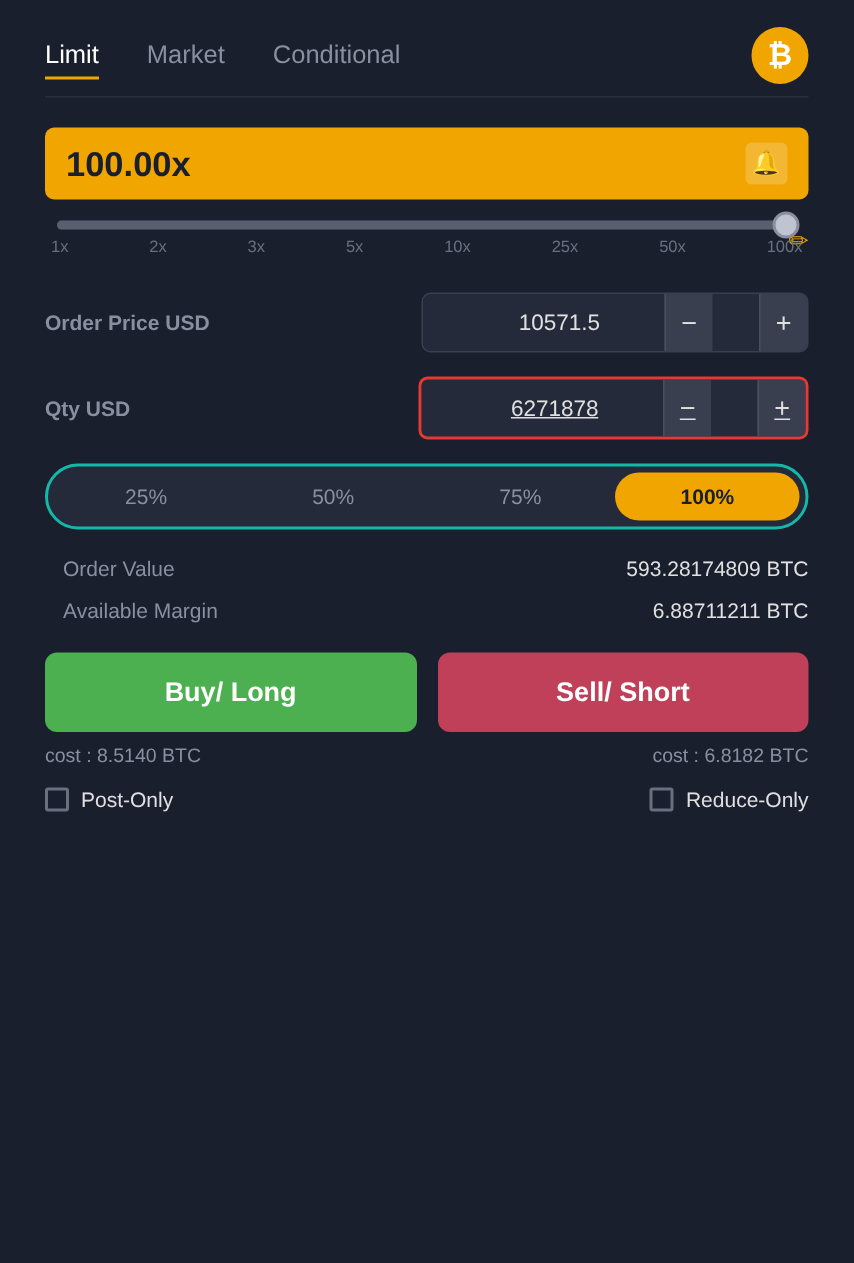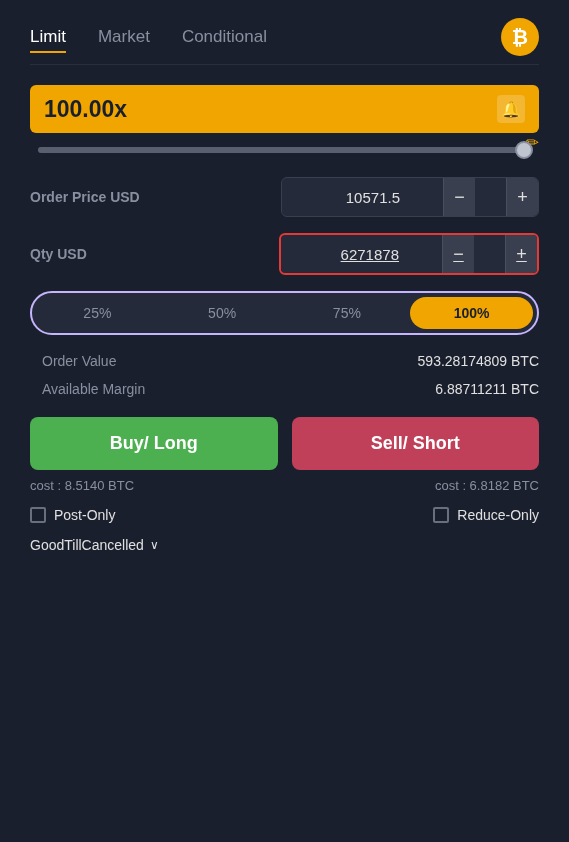--- a/index.html
+++ b/index.html
@@ -193,21 +193,21 @@
     .pct-row {
       display: flex;
       align-items: center;
       background: #252a3a;
       border-radius: 24px;
       padding: 4px;
       margin-bottom: 18px;
       gap: 2px;
     }
     .pct-row.highlighted {
-      border: 2px solid #c4b5fd;
+      border: 2px solid #14b8a6;
     }
     .pct-btn {
       flex: 1;
       padding: 8px 0;
       border-radius: 20px;
       border: none;
       background: transparent;
       color: #8a8fa0;
       font-size: 14px;
       cursor: pointer;
@@ -334,20 +334,30 @@
   <div class="leverage-bar-container">
     <span class="leverage-value">100.00x</span>
     <div class="bell-icon">🔔</div>
   </div>
 
   <div class="slider-container">
     <div class="slider-track">
       <div class="slider-fill"></div>
       <div class="slider-thumb"></div>
     </div>
+    <div class="slider-ticks">
+      <span class="slider-tick">1x</span>
+      <span class="slider-tick">2x</span>
+      <span class="slider-tick">3x</span>
+      <span class="slider-tick">5x</span>
+      <span class="slider-tick">10x</span>
+      <span class="slider-tick">25x</span>
+      <span class="slider-tick">50x</span>
+      <span class="slider-tick">100x</span>
+    </div>
     <span class="edit-icon">✏</span>
   </div>
 
   <div class="form-row">
     <div class="form-label">
       <span>Order Price</span> <span>USD</span>
     </div>
     <div class="input-group">
       <input class="input-value" type="text" value="10571.5" style="">
       <button class="input-btn">−</button>
@@ -397,18 +407,14 @@
     <div class="checkbox-item">
       <div class="checkbox-box"></div>
       <span class="checkbox-label">Post-Only</span>
     </div>
     <div class="checkbox-item">
       <div class="checkbox-box"></div>
       <span class="checkbox-label">Reduce-Only</span>
     </div>
   </div>
 
-  <div class="dropdown-row">
-    <span class="dropdown-label">GoodTillCancelled</span>
-    <span class="chevron-icon">∨</span>
-  </div>
 
 </div>
 
 </body></html>

